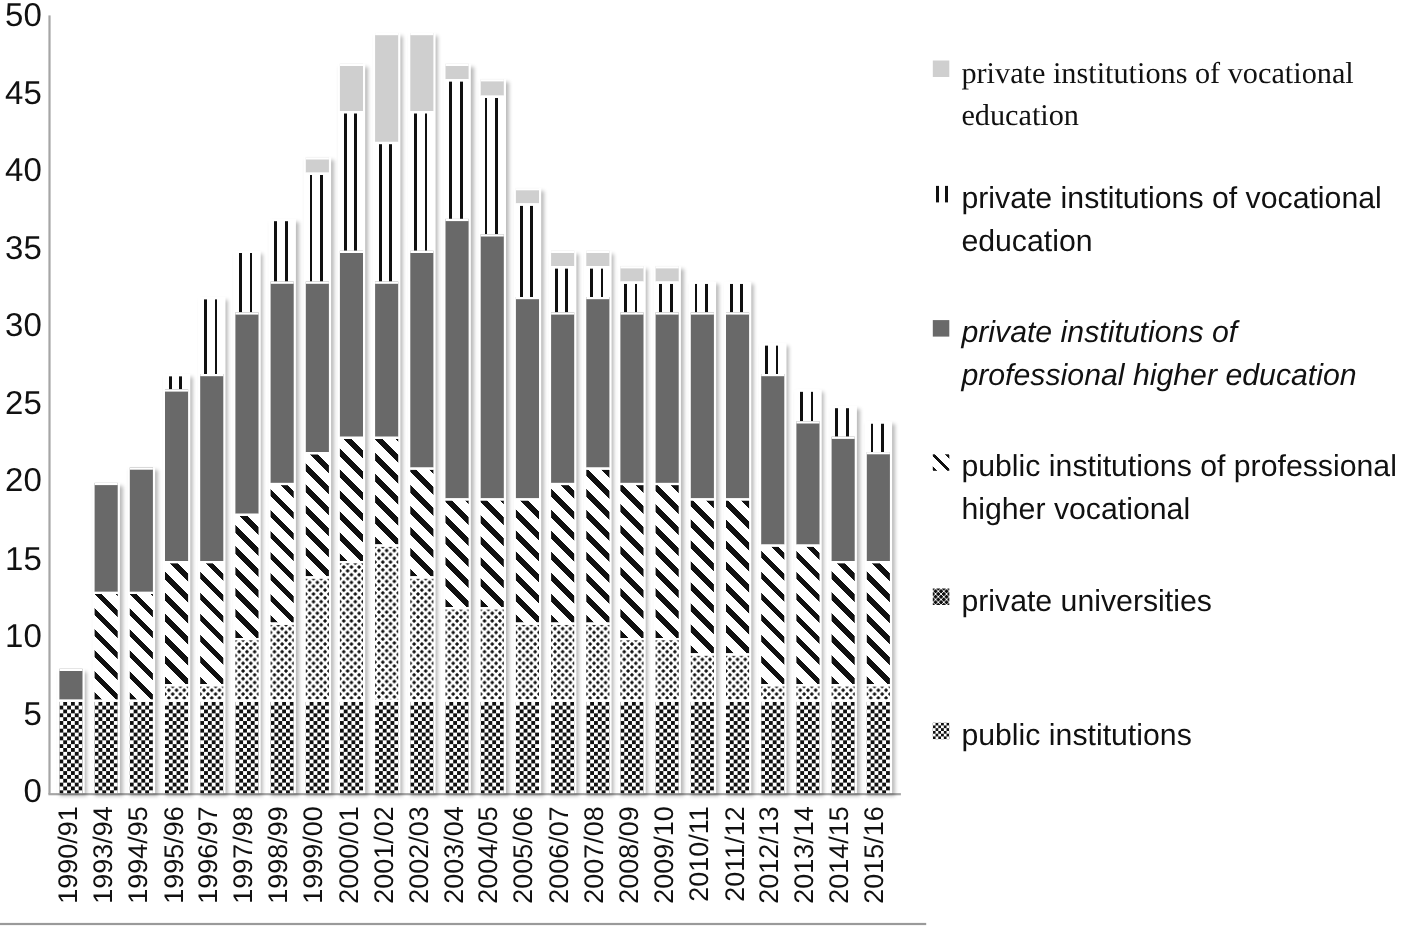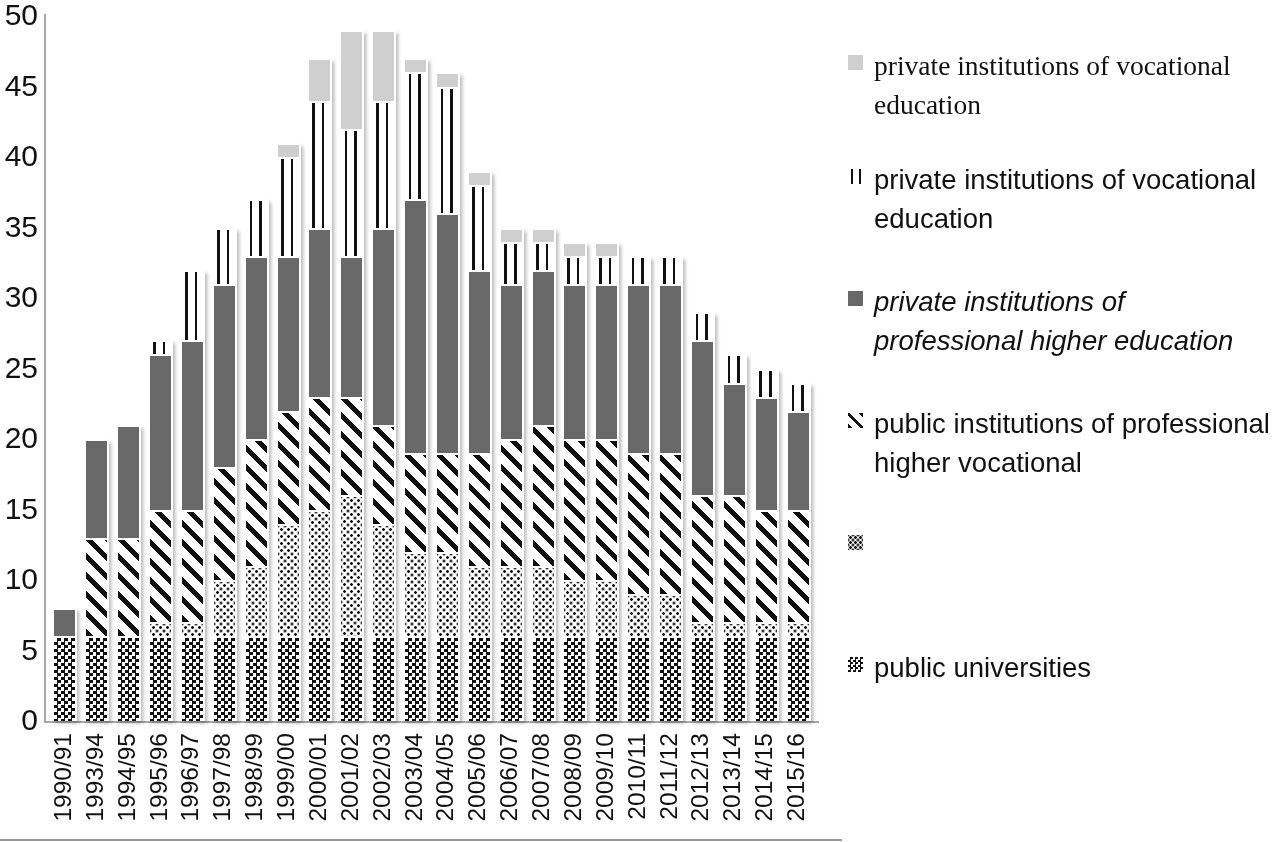--- a/index.html
+++ b/index.html
@@ -271,19 +271,20 @@
       <div class="legend-item" style="top: 282px; font-style: italic;">
         <span class="legend-marker p-solid-dark"></span>
         <span class="legend-label">private institutions of professional higher education</span>
       </div>
       <div class="legend-item" style="top: 404px;">
         <span class="legend-marker p-diagonal"></span>
         <span class="legend-label">public institutions of professional higher vocational</span>
       </div>
       <div class="legend-item" style="top: 526px;">
         <span class="legend-marker p-dots"></span>
+        <span class="legend-label">private universities</span>
       </div>
       <div class="legend-item" style="top: 648px;">
         <span class="legend-marker p-checkerboard"></span>
-        <span class="legend-label">public universities</span>
+        <span class="legend-label">public institutions</span>
       </div>
     </div>
 </div>
 
 </body></html>

